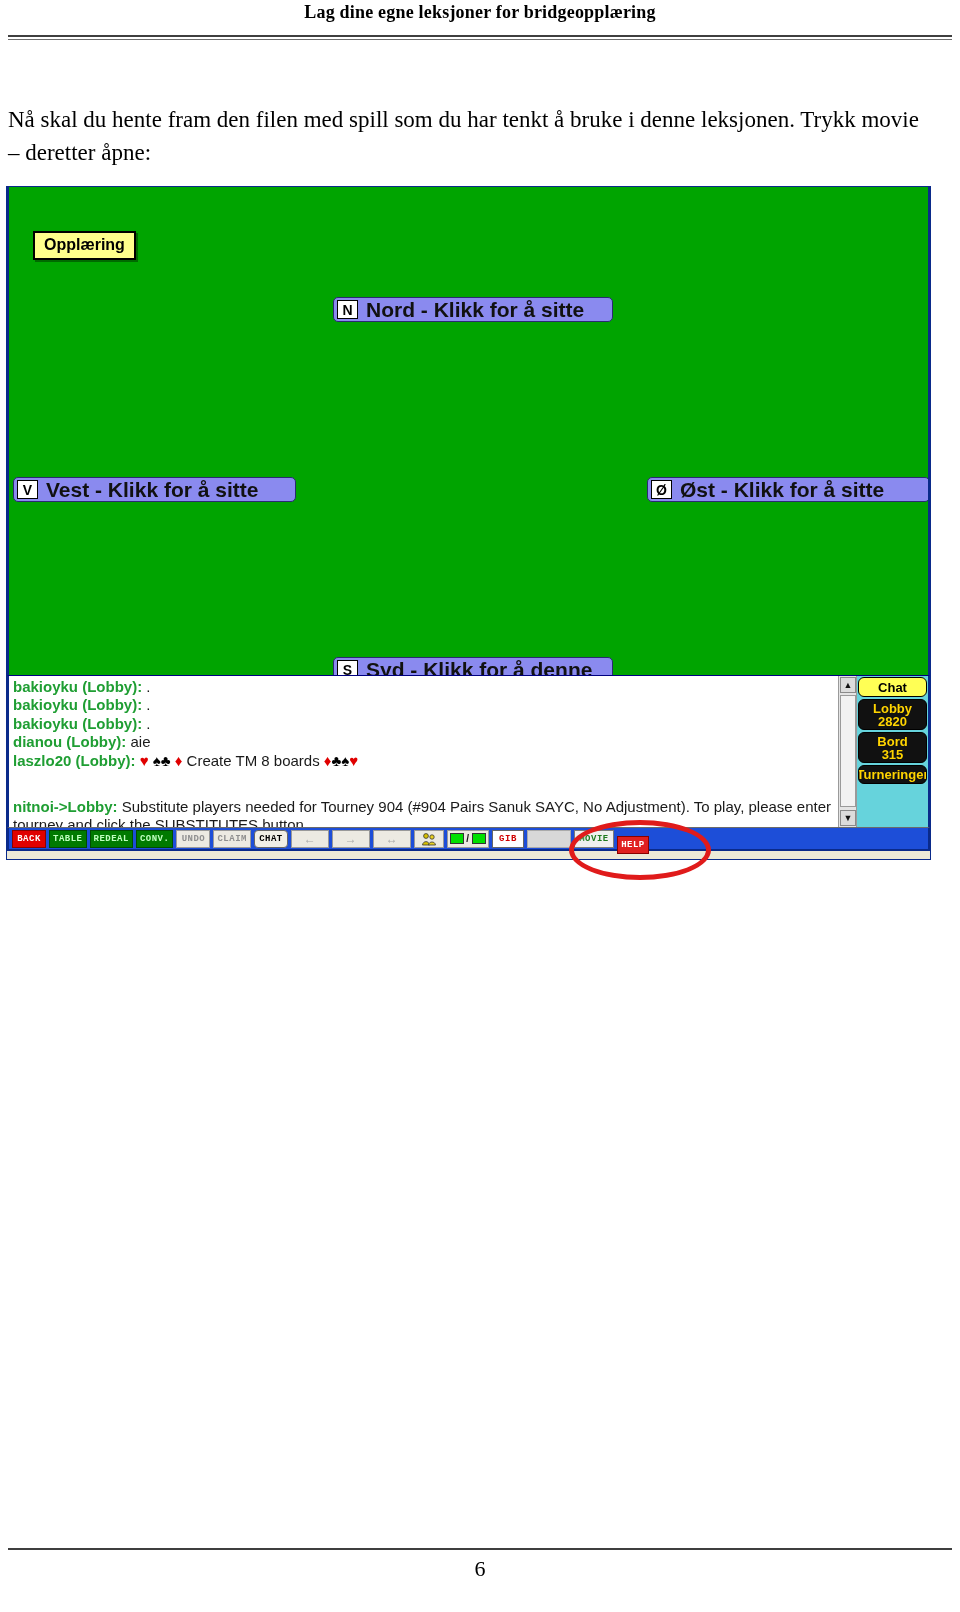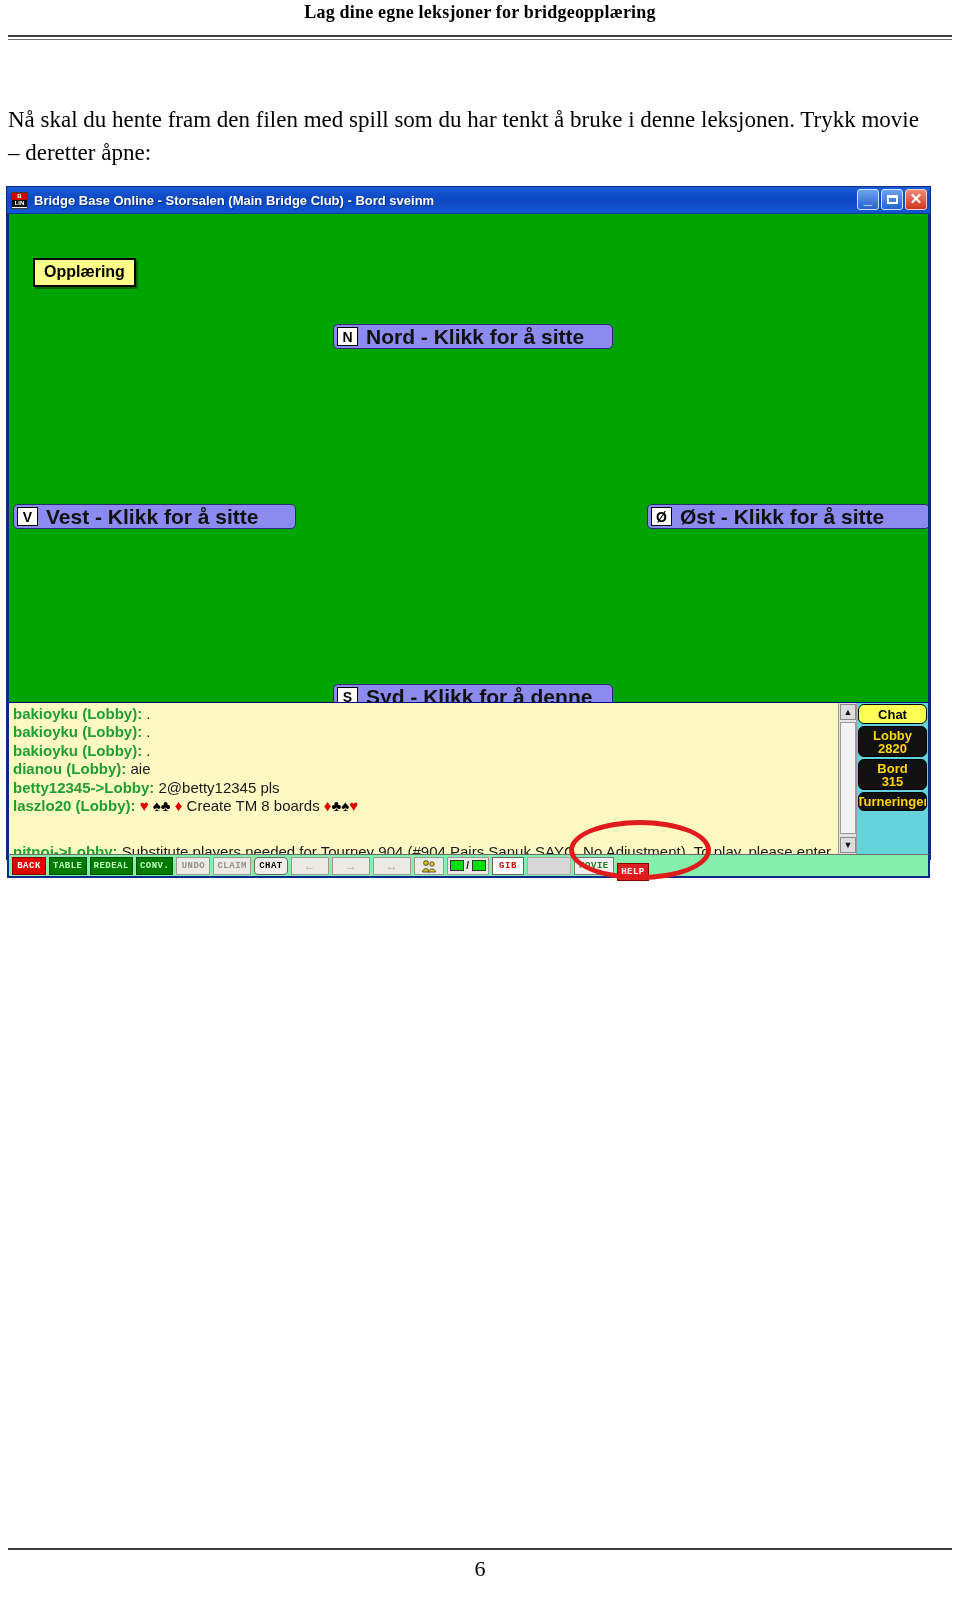--- a/index.html
+++ b/index.html
@@ -141,21 +141,21 @@
     position:relative; height:152px;
     display:flex;
     border-left:2px solid #0a2a8a;
     border-right:2px solid #0a2a8a;
     border-top:1px solid #000080;
     background:#e9e9e9;
   }
   .chat-log {
     flex:1 1 auto; position:relative; overflow:hidden;
     padding:2px 0 0 4px;
-    background:#fef9c3;
+    background:#ffffff;
     font-family:"Liberation Sans", sans-serif;
     font-size:15px;
     line-height:18.4px;
     color:#1a1a1a;
   }
   .chat-line { white-space:nowrap; }
   .chat-line.wrapline { white-space:normal;margin-top:28px; }
   .who { color:#1f9e33; font-weight:bold; }
   .msg { color:#1a1a1a; }
   .suit-r { color:#e00000; font-weight:bold; }
@@ -196,21 +196,21 @@
   }
   .sp-btn.chat { background:#ffff55; color:#000; height:20px; }
   .sp-btn.two { height:31px; }
   .sp-btn .l2 { font-size:13px; }
   .sp-btn.tourn { height:19px; font-size:13px; }
 
   
   .toolbar {
     position:relative;
     height:24px;
-    background:#86efac;
+    background:#1d4ed8;
     border-left:2px solid #0a2a8a;
     border-right:2px solid #0a2a8a;
     border-top:1px solid #6b6b6b;
     border-bottom:2px solid #0a2a8a;
     display:flex; align-items:center;
     padding-left:3px;
     gap:3px;
   }
   .tb-b {
     height:18px; min-width:34px;
@@ -266,40 +266,20 @@
 <div class="page-header">
   <div class="title">Lag dine egne leksjoner for bridgeopplæring</div>
 </div>
 <div class="rule-top"></div>
 <div class="rule-top2"></div>
 
 <div class="para">Nå skal du hente fram den filen med spill som du har tenkt å bruke i denne leksjonen. Trykk movie – deretter åpne:</div>
 
 <div class="app-window">
 
-  <div class="titlebar">
-    <span class="title-icon">
-      <span class="t1">B</span>
-        <span class="t2">LIN</span>
-    </span>
-    <span class="tb-text">Bridge Base Online - Storsalen (Main Bridge Club) - Bord sveinm</span>
-    <span class="tb-buttons">
-      <span class="tb-btn min">
-        <span class="glyph">_</span>
-      </span>
-      <span class="tb-btn max">
-        <span class="glyph">
-            <span class="sq"></span>
-          </span>
-      </span>
-      <span class="tb-btn close">
-        <span class="glyph">✕</span>
-      </span>
-    </span>
-  </div>
 
   <div class="felt">
     <div class="opplaering">Opplæring</div>
 
     <div class="seat seat-north">
       <span class="badge">N</span>
       <span class="label">Nord - Klikk for å sitte</span>
     </div>
 
     <div class="seat seat-west">
@@ -325,23 +305,20 @@
         <span class="who">bakioyku (Lobby):</span><span class="msg"> .</span>
       </div>
       <div class="chat-line">
         <span class="who">bakioyku (Lobby):</span><span class="msg"> .</span>
       </div>
       <div class="chat-line">
         <span class="who">bakioyku (Lobby):</span><span class="msg"> .</span>
       </div>
       <div class="chat-line">
         <span class="who">dianou (Lobby):</span><span class="msg"> aie</span>
-      </div>
-      <div class="chat-line">
-        <span class="who">betty12345-&gt;Lobby:</span><span class="msg"> 2@betty12345 pls</span>
       </div>
       <div class="chat-line">
         <span class="who">laszlo20 (Lobby):</span><span class="msg"> <span class="suit-r">♥</span> <span class="suit-b">♠</span><span class="suit-b">♣</span> <span class="suit-r">♦</span> Create TM 8 boards <span class="suit-r">♦</span><span class="suit-b">♣</span><span class="suit-b">♠</span><span class="suit-r">♥</span></span>
       </div>
       <div class="chat-line wrapline">
         <span class="who">nitnoi-&gt;Lobby:</span><span class="msg"> Substitute players needed for Tourney 904 (#904 Pairs Sanuk SAYC, No Adjustment). To play, please enter tourney and click the SUBSTITUTES button</span>
       </div>
     </div>
 
     <div class="scrollbar">

